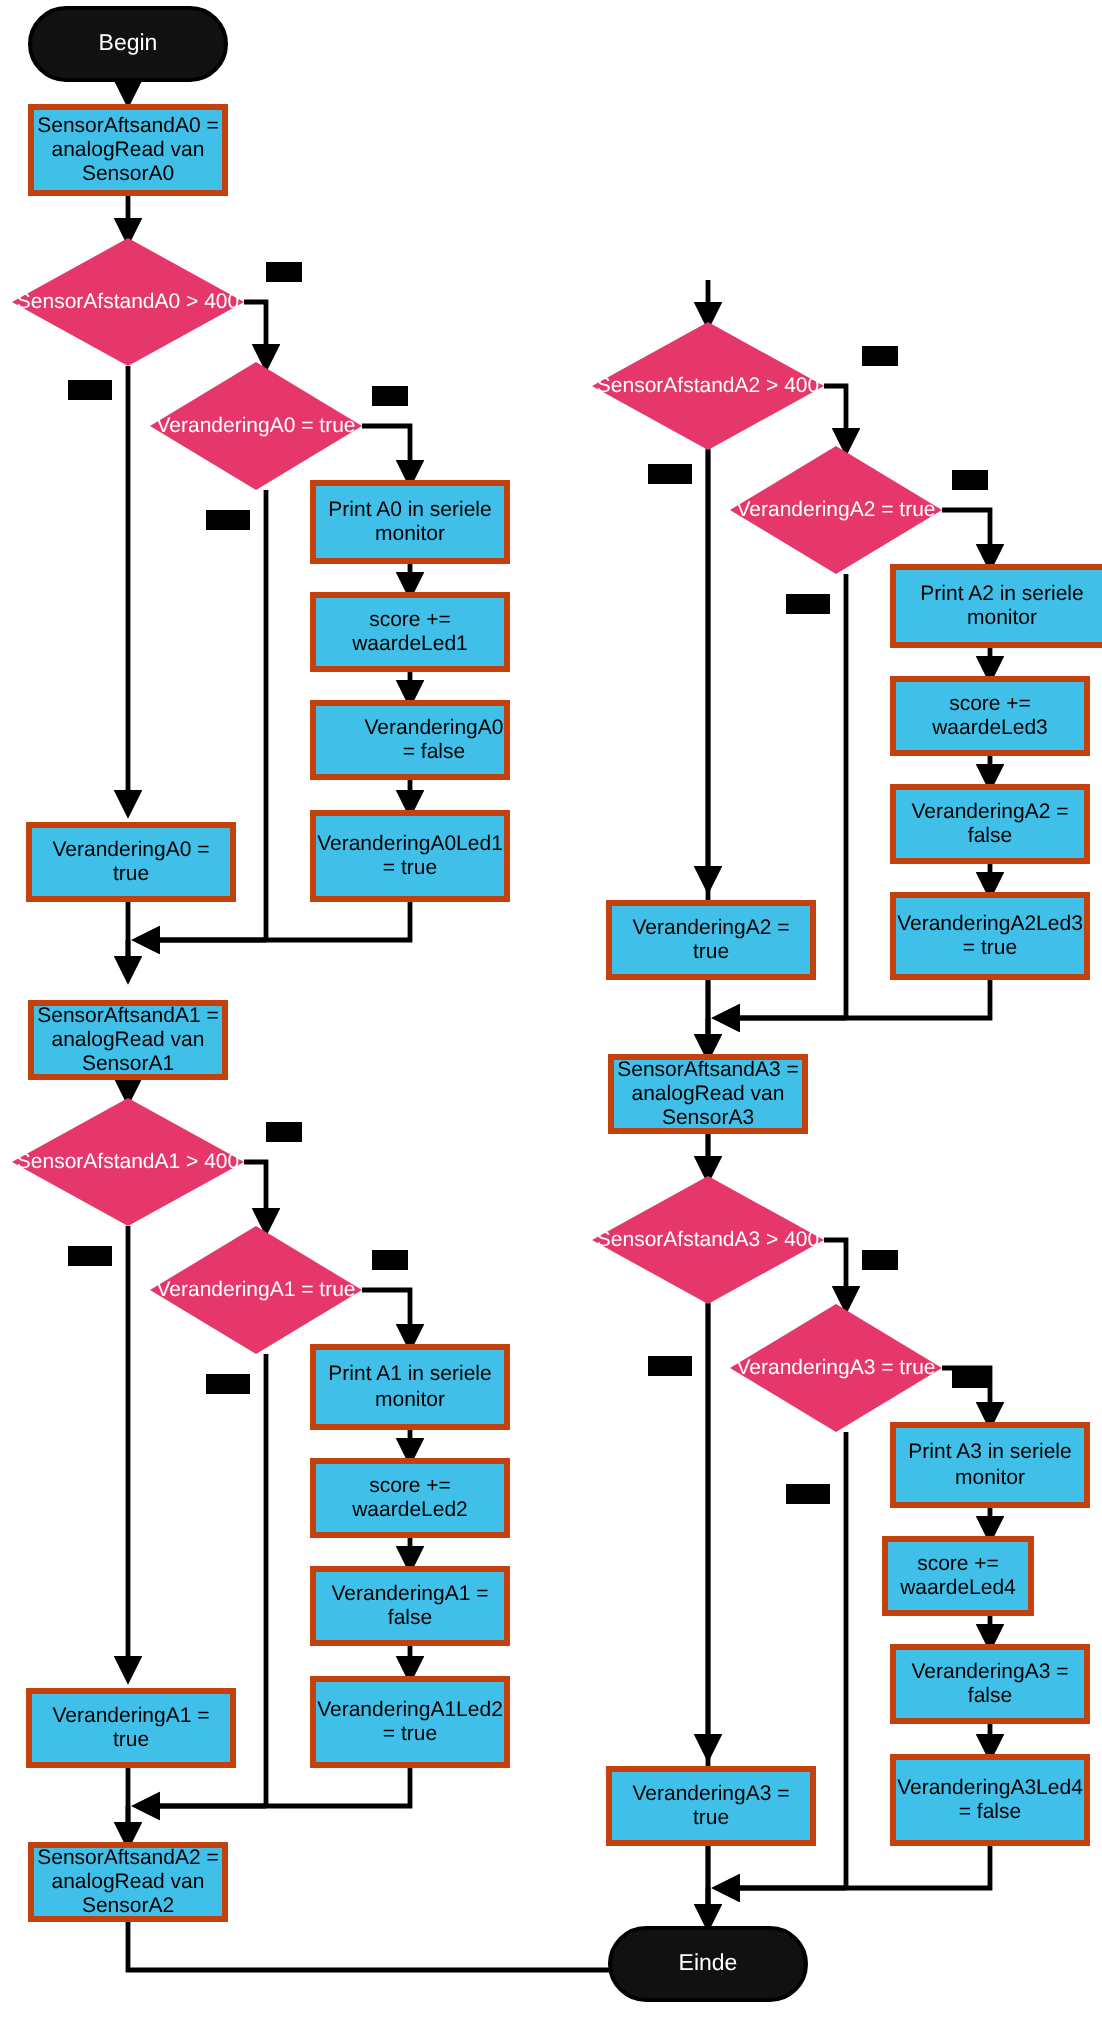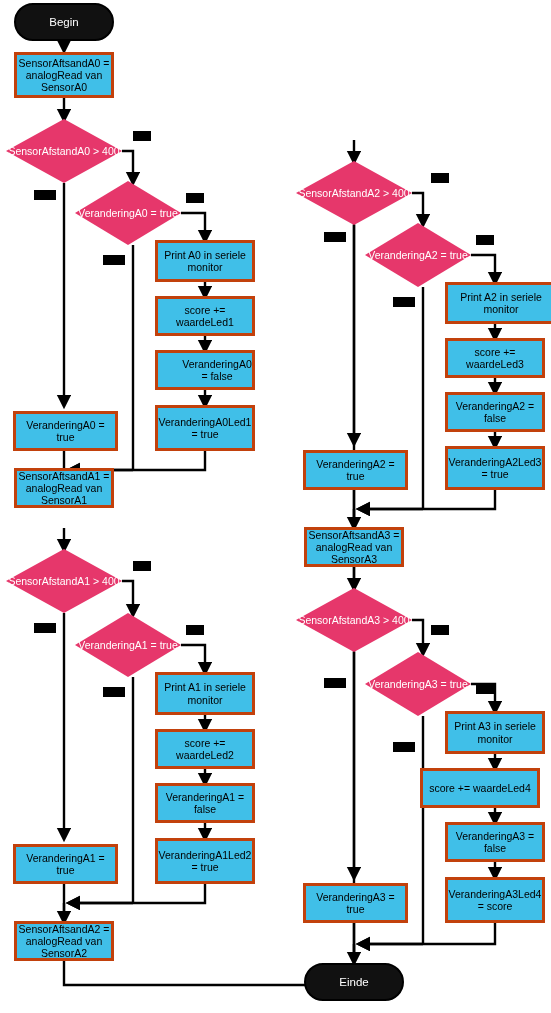--- a/index.html
+++ b/index.html
@@ -124,21 +124,21 @@
   <div class="node proc" style="left:155px;top:350px;width:100px;height:40px;padding-left:24px;">
     <span>VeranderingA0 = false</span>
   </div>
   <div class="node proc" style="left:155px;top:405px;width:100px;height:46px;">
     <span>VeranderingA0Led1 = true</span>
   </div>
   <div class="node proc" style="left:13px;top:411px;width:105px;height:40px;">
     <span>VeranderingA0 = true</span>
   </div>
 
-  <div class="node proc" style="left:14px;top:468px;width:100px;height:40px;">
+  <div class="node proc" style="left:14px;top:500px;width:100px;height:40px;">
     <span>SensorAftsandA1 = analogRead van SensorA1</span>
   </div>
 
   <div class="node dec" style="left:6px;top:549px;width:116px;height:64px;">
     <div class="dec-shape"></div>
     <span class="dec-txt">SensorAfstandA1 &gt; 400</span>
   </div>
 
   <div class="node dec" style="left:75px;top:613px;width:106px;height:64px;">
     <div class="dec-shape"></div>
@@ -201,28 +201,28 @@
   </div>
 
   <div class="node dec" style="left:365px;top:652px;width:106px;height:64px;">
     <div class="dec-shape"></div>
     <span class="dec-txt">VeranderingA3 = true</span>
   </div>
 
   <div class="node proc" style="left:445px;top:711px;width:100px;height:43px;">
     <span>Print A3 in seriele monitor</span>
   </div>
-  <div class="node proc" style="left:420px;top:768px;width:120px;height:40px;">
+  <div class="node proc" style="left:441px;top:768px;width:76px;height:40px;">
     <span>score += waardeLed4</span>
   </div>
   <div class="node proc" style="left:445px;top:822px;width:100px;height:40px;justify-content:center;">
     <span>VeranderingA3 = false</span>
   </div>
   <div class="node proc" style="left:445px;top:877px;width:100px;height:46px;">
-    <span>VeranderingA3Led4 = score</span>
+    <span>VeranderingA3Led4 = false</span>
   </div>
   <div class="node proc" style="left:303px;top:883px;width:105px;height:40px;">
     <span>VeranderingA3 = true</span>
   </div>
 
   <div class="blk" style="left:133px;top:131px;width:18px;height:10px;"></div>
   <div class="blk" style="left:34px;top:190px;width:22px;height:10px;"></div>
   <div class="blk" style="left:186px;top:193px;width:18px;height:10px;"></div>
   <div class="blk" style="left:103px;top:255px;width:22px;height:10px;"></div>
 

